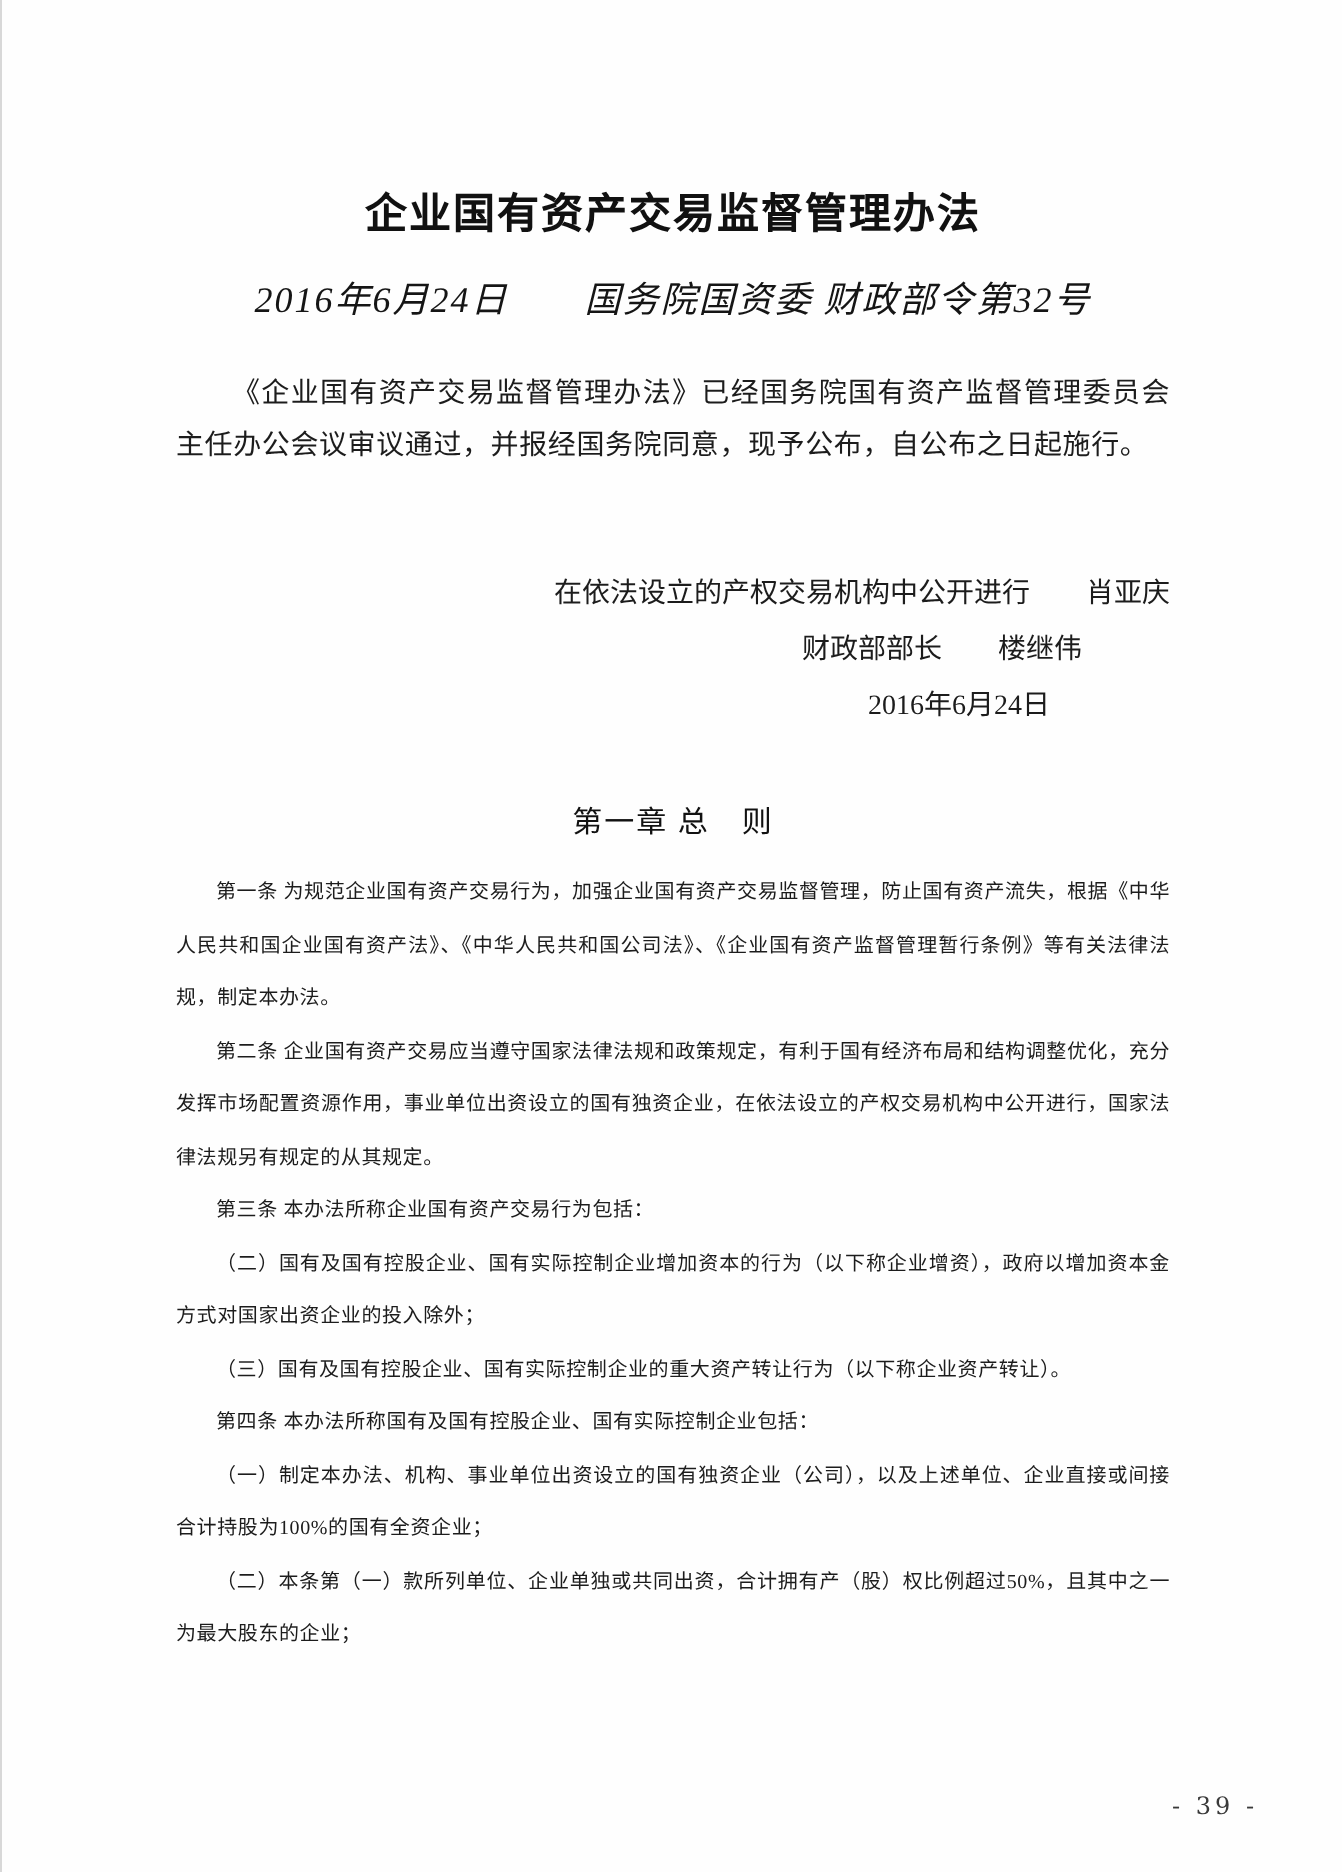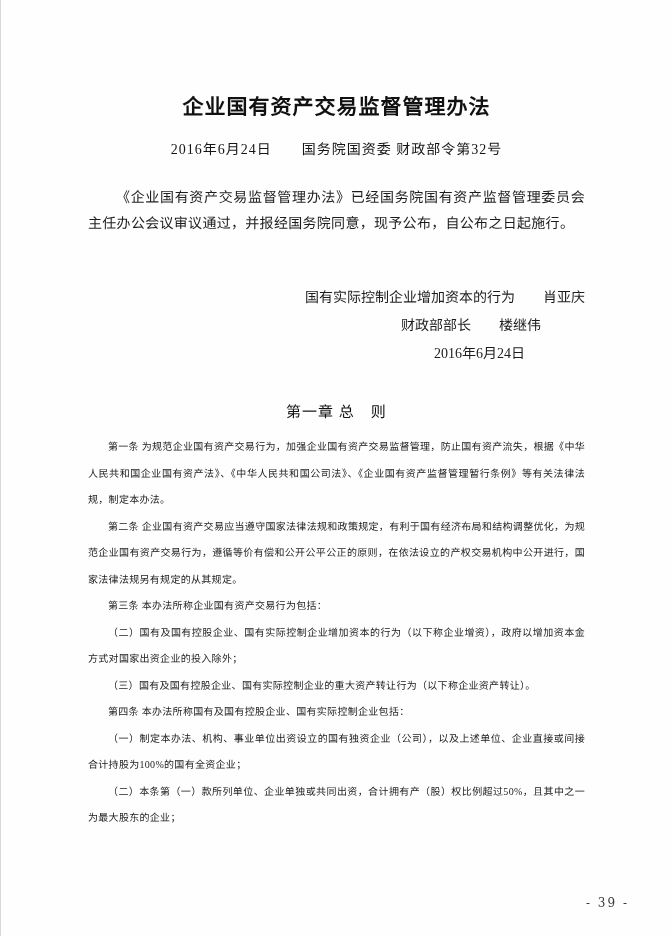--- a/index.html
+++ b/index.html
@@ -25,21 +25,22 @@
     padding-top: 93px;
     font-size: 21px;
     font-weight: bold;
     text-align: center;
     letter-spacing: 1px;
     line-height: 28px;
     color: #111111;
   }
   .decree-line {
     margin-top: 19px;
-    font-size: 14px;
+    font-size: 18px;
+    font-style: italic;
     text-align: center;
     letter-spacing: 1px;
     line-height: 20px;
     color: #151515;
   }
   .intro-para {
     margin: 25px 0 0 0;
     font-size: 14px;
     line-height: 26px;
     text-align: justify;
@@ -96,30 +97,30 @@
 
 <div class="page">
 
   <h1 class="doc-title">企业国有资产交易监督管理办法</h1>
 
   <div class="decree-line">2016年6月24日　　国务院国资委 财政部令第32号</div>
 
   <p class="intro-para">《企业国有资产交易监督管理办法》已经国务院国有资产监督管理委员会主任办公会议审议通过，并报经国务院同意，现予公布，自公布之日起施行。</p>
 
   <div class="sig-block">
-    <div class="sig-line sig-1">国有实际控制企业增加资本的行为　　肖亚庆</div>
+    <div class="sig-line sig-1">在依法设立的产权交易机构中公开进行　　肖亚庆</div>
     <div class="sig-line sig-2">财政部部长　　楼继伟</div>
     <div class="sig-line sig-3">2016年6月24日</div>
   </div>
 
   <h2 class="chapter-heading">第一章 总　则</h2>
 
   <div class="body-text">
     <p class="body-para">第一条 为规范企业国有资产交易行为，加强企业国有资产交易监督管理，防止国有资产流失，根据《中华人民共和国企业国有资产法》、《中华人民共和国公司法》、《企业国有资产监督管理暂行条例》等有关法律法规，制定本办法。</p>
-    <p class="body-para">第二条 企业国有资产交易应当遵守国家法律法规和政策规定，有利于国有经济布局和结构调整优化，为规范企业国有资产交易行为，遵循等价有偿和公开公平公正的原则，在依法设立的产权交易机构中公开进行，国家法律法规另有规定的从其规定。</p>
+    <p class="body-para">第二条 企业国有资产交易应当遵守国家法律法规和政策规定，有利于国有经济布局和结构调整优化，充分发挥市场配置资源作用，事业单位出资设立的国有独资企业，在依法设立的产权交易机构中公开进行，国家法律法规另有规定的从其规定。</p>
     <p class="body-para">第三条 本办法所称企业国有资产交易行为包括：</p>
     <p class="body-para">（二）国有及国有控股企业、国有实际控制企业增加资本的行为（以下称企业增资），政府以增加资本金方式对国家出资企业的投入除外；</p>
     <p class="body-para">（三）国有及国有控股企业、国有实际控制企业的重大资产转让行为（以下称企业资产转让）。</p>
     <p class="body-para">第四条 本办法所称国有及国有控股企业、国有实际控制企业包括：</p>
     <p class="body-para">（一）制定本办法、机构、事业单位出资设立的国有独资企业（公司），以及上述单位、企业直接或间接合计持股为100%的国有全资企业；</p>
     <p class="body-para">（二）本条第（一）款所列单位、企业单独或共同出资，合计拥有产（股）权比例超过50%，且其中之一为最大股东的企业；</p>
   </div>
 
   <div class="page-number">- 39 -</div>
 

